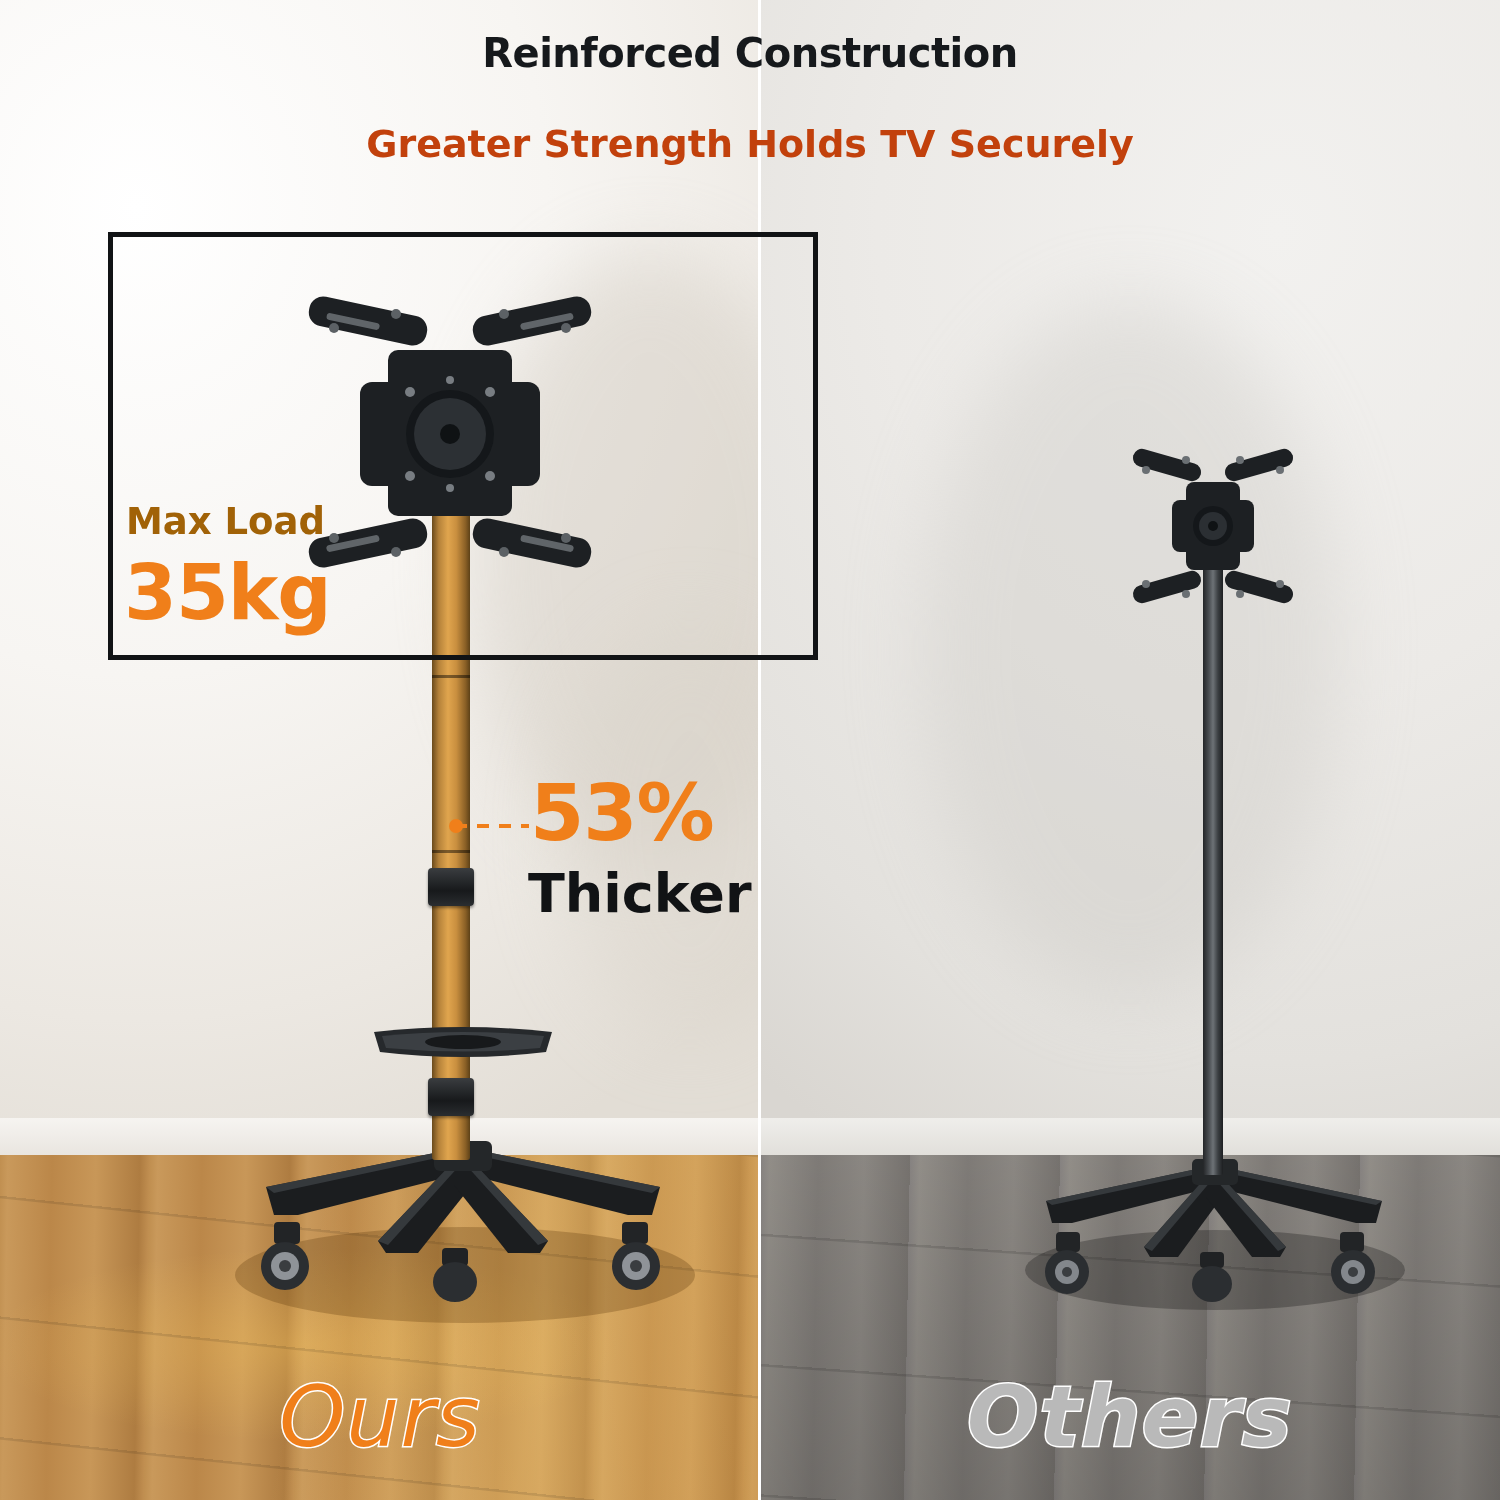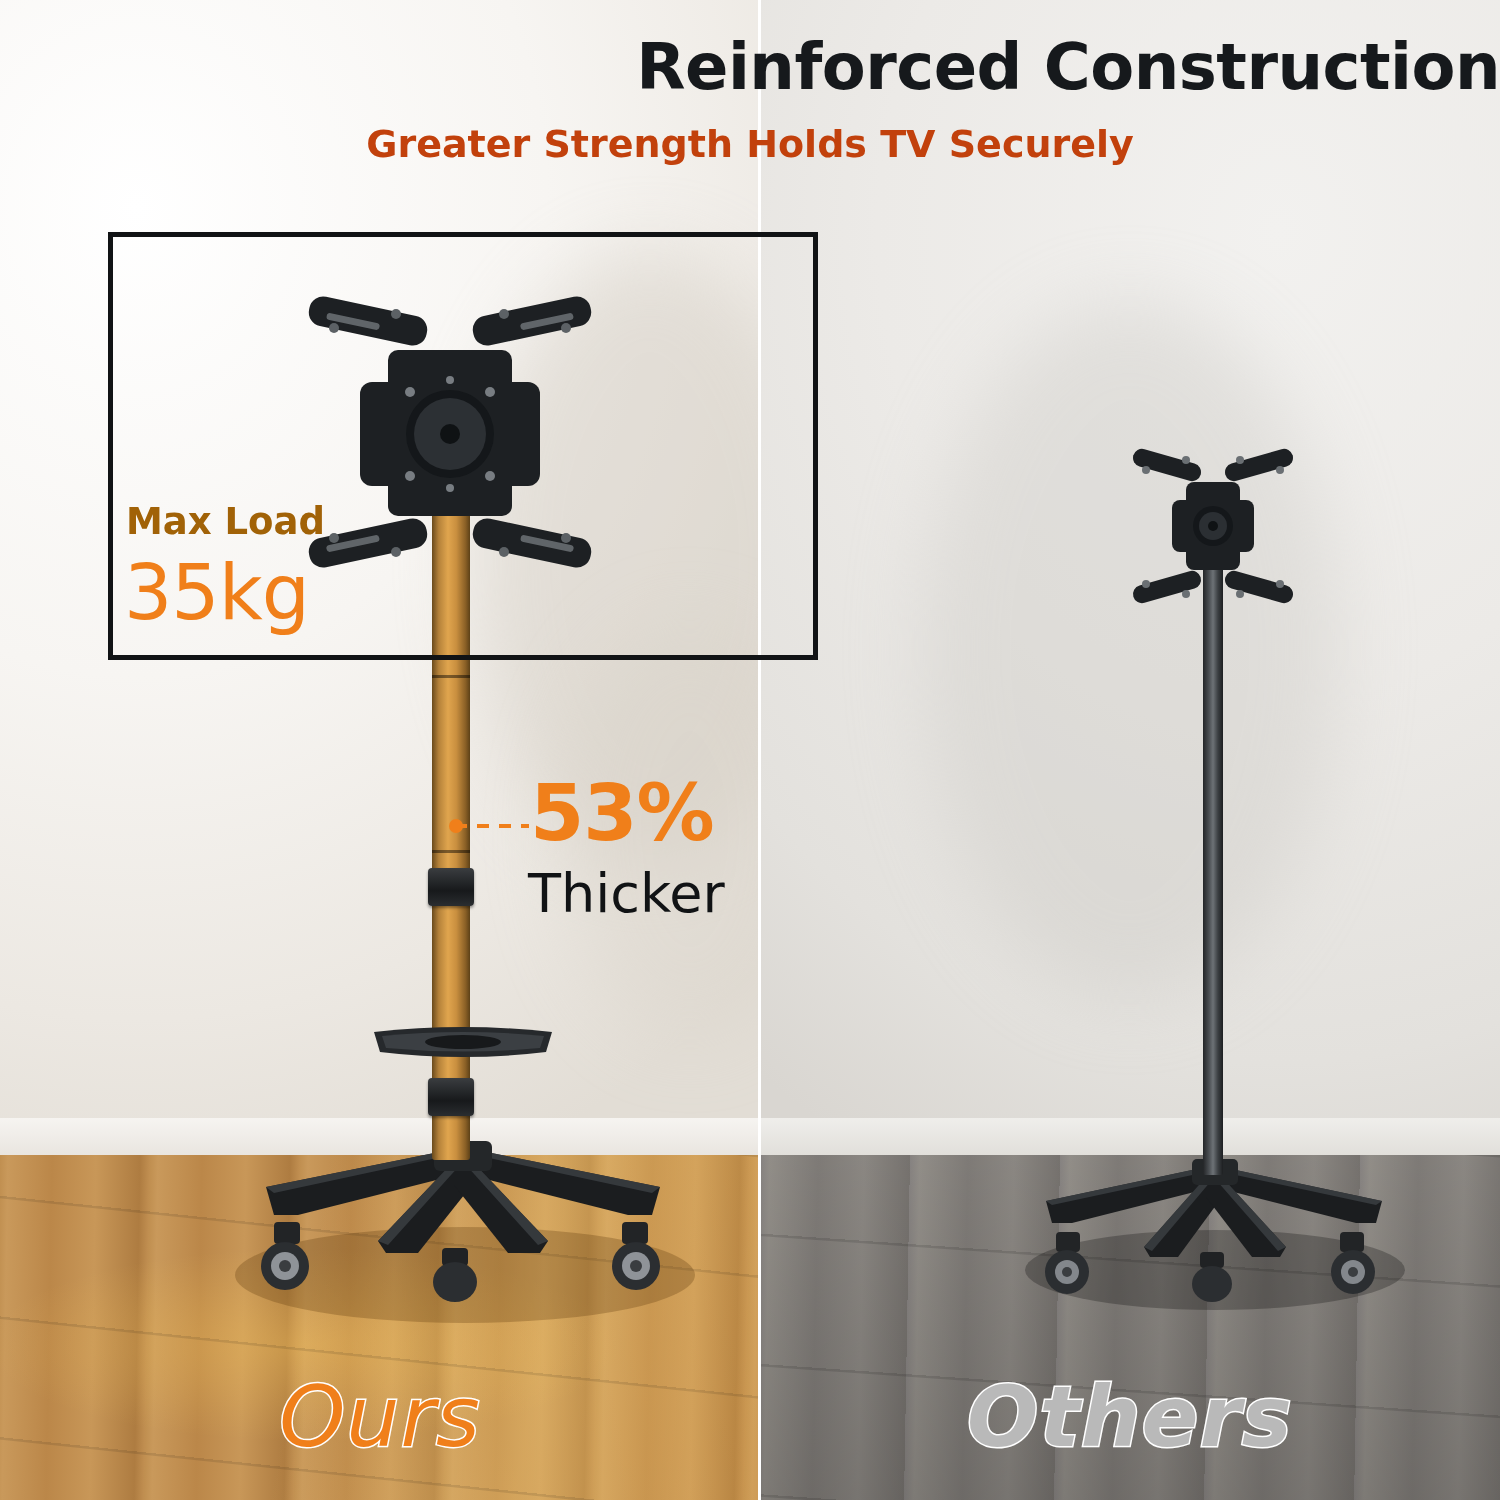--- a/index.html
+++ b/index.html
@@ -58,50 +58,50 @@
     content:"";position:absolute;inset:0;
     background:
       repeating-linear-gradient(184deg, rgba(0,0,0,.12) 0px, rgba(0,0,0,.12) 2px, rgba(0,0,0,0) 3px, rgba(0,0,0,0) 130px),
       linear-gradient(rgba(0,0,0,.05), rgba(0,0,0,.18));
   }
 
   .divider{position:absolute;left:758px;top:0;width:3px;height:1500px;background:#ffffff;}
 
   
   .title{
-    position:absolute;left:0;right:0;top:30px;text-align:right;
-    font-size:64px;font-weight:bold;color:#16191c;letter-spacing:-.5px;
+    position:absolute;left:0;right:0;top:30px;text-align:center;
+    font-size:40px;font-weight:bold;color:#16191c;letter-spacing:-.5px;
   }
   .subtitle{
     position:absolute;left:0;right:0;top:122px;text-align:center;
     font-size:38px;font-weight:bold;color:#c2410c;
   }
 
   
   .callout-box{
     position:absolute;left:108px;top:232px;width:700px;height:418px;
     border:5px solid #111315;background:transparent;
   }
   .maxload-label{
     position:absolute;left:126px;top:500px;
     font-size:37px;font-weight:bold;color:#a16207;
   }
   .maxload-value{
     position:absolute;left:124px;top:548px;
-    font-size:76px;font-weight:normal;color:#f07f1a;letter-spacing:-1px;
+    font-size:76px;font-weight:bold;color:#f07f1a;letter-spacing:-1px;
   }
 
   
   .pct{
     position:absolute;left:530px;top:768px;
     font-size:78px;font-weight:bold;color:#f07f1a;letter-spacing:-1px;
   }
   .thicker{
     position:absolute;left:528px;top:862px;
-    font-size:54px;font-weight:normal;color:#111315;
+    font-size:54px;font-weight:bold;color:#111315;
   }
   .leader{
     position:absolute;left:455px;top:824px;width:74px;height:4px;
     background:repeating-linear-gradient(90deg,#f07f1a 0 12px, transparent 12px 22px);
   }
   .leader-dot{
     position:absolute;left:449px;top:819px;width:14px;height:14px;border-radius:50%;
     background:#f07f1a;
   }
 

